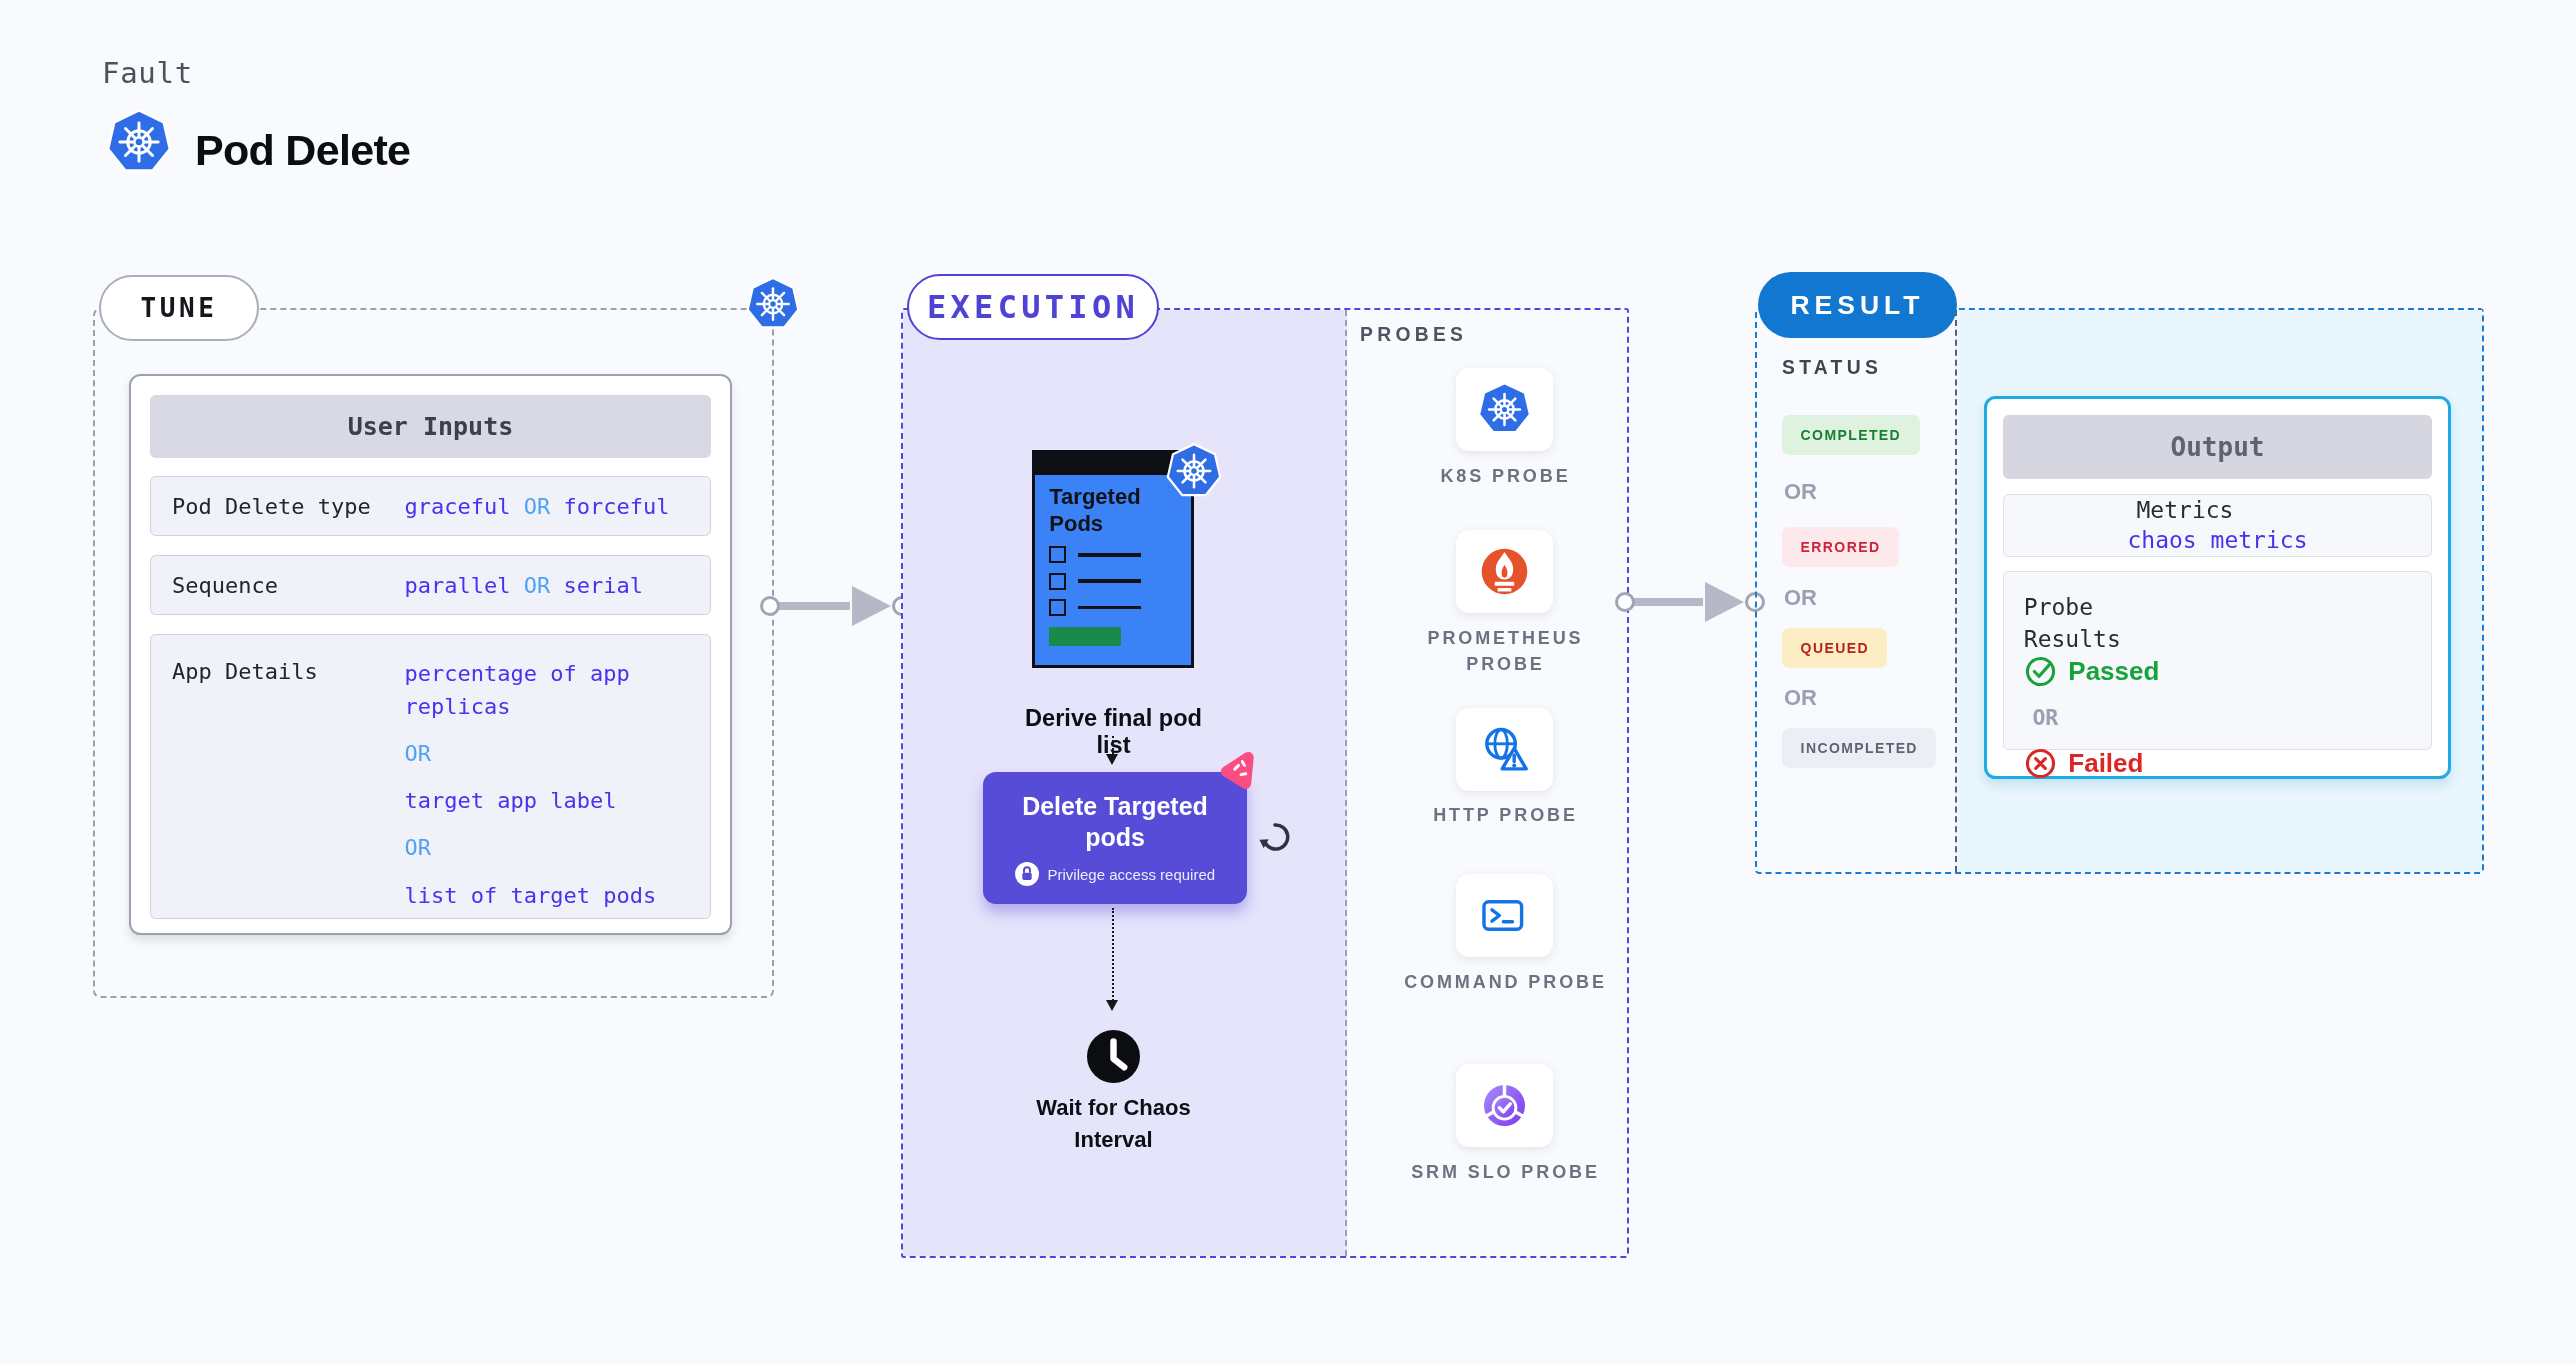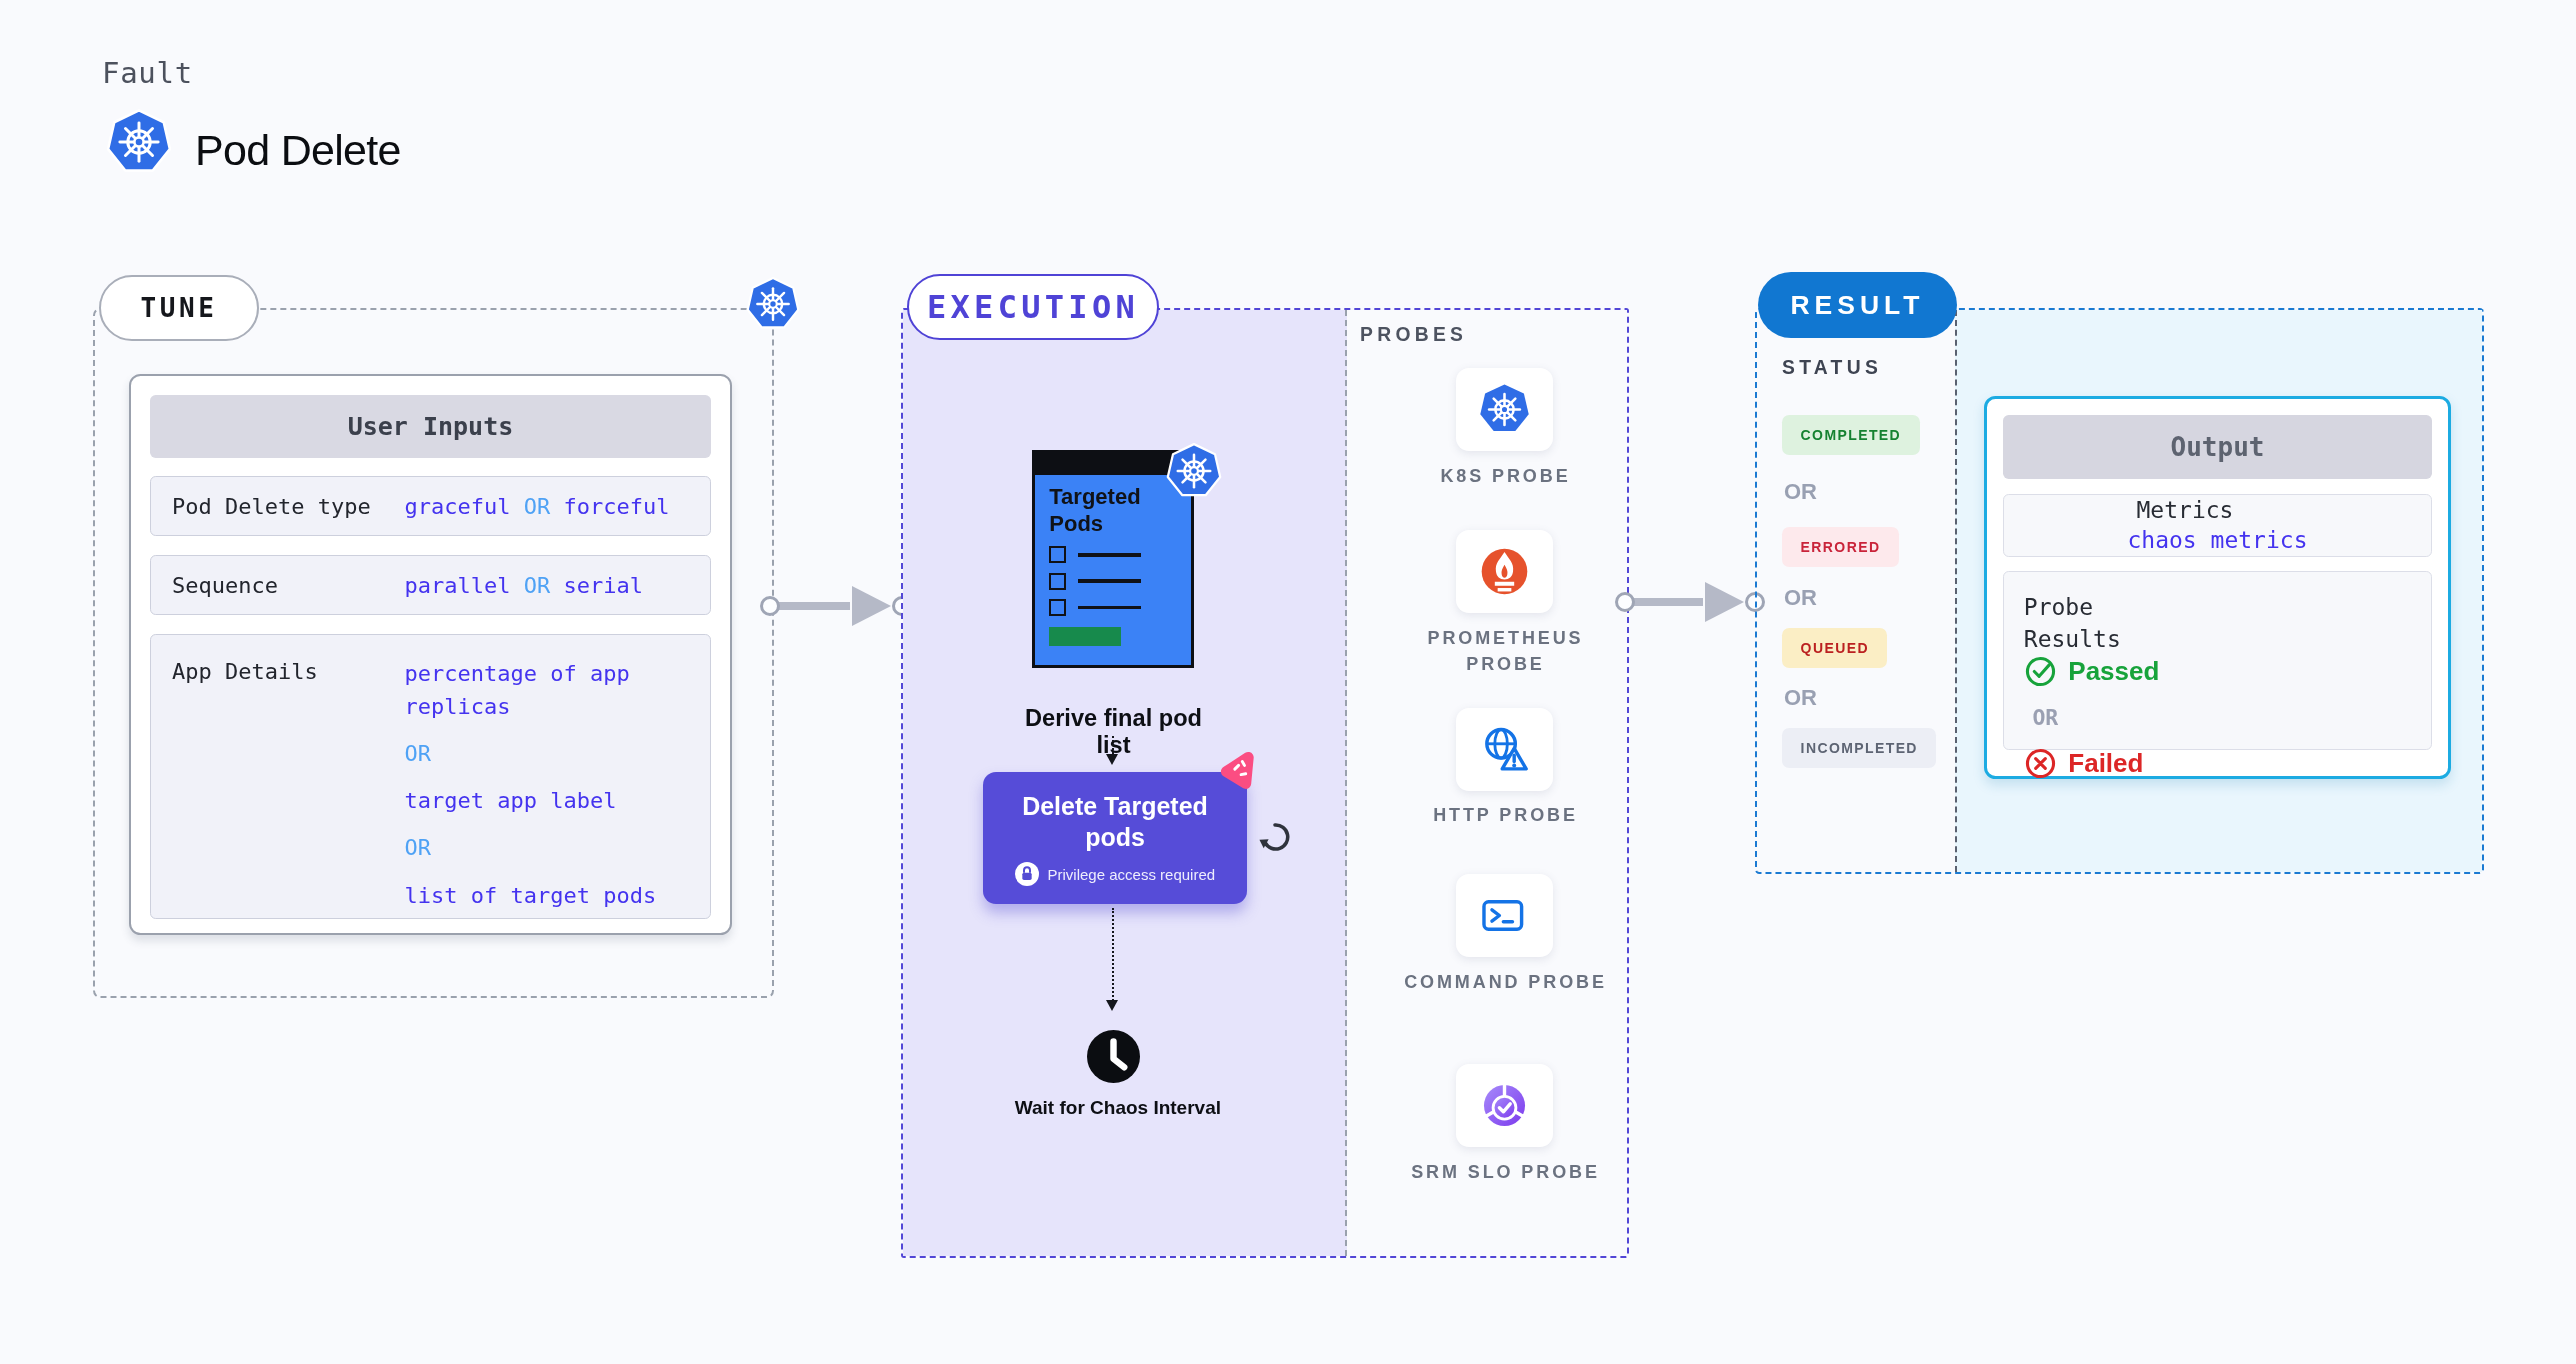--- a/index.html
+++ b/index.html
@@ -4,21 +4,21 @@
 <style>
   html,body{margin:0;padding:0;background:#f9fafd;}
   .canvas{position:relative;width:2576px;height:1365px;background:#f9fafd;
           font-family:"Liberation Sans",sans-serif;overflow:hidden;}
   .abs{position:absolute;}
   .mono{font-family:"DejaVu Sans Mono",monospace;}
 
   
   #kicker{left:102px;top:56px;font-size:29px;color:#4c515d;letter-spacing:0.7px;}
   #title-icon{left:106px;top:109px;width:66px;height:66px;}
-  #page-title{left:195px;top:126px;font-size:43px;font-weight:400;color:#0b0d11;letter-spacing:-0.7px;}
+  #page-title{left:195px;top:126px;font-size:43px;font-weight:700;color:#0b0d11;letter-spacing:-0.7px;}
 
   
   #tune-box{left:93px;top:308px;width:677px;height:686px;border:2.1px dashed #9aa1ad;border-radius:7.2px;}
   #exec-box{left:901px;top:308px;width:724px;height:946px;border:2.1px dashed #5246d6;border-radius:2.9px;}
   #exec-fill{position:absolute;left:0;top:0;bottom:0;width:442px;background:#e6e4fb;border-right:2.1px dashed #9aa1ad;}
   #result-box{left:1755px;top:308px;width:725px;height:562px;border:2.9px dashed #1b7ad2;border-radius:4.3px;}
   #result-fill{position:absolute;left:198px;top:0;bottom:0;right:0;background:#e9f6fd;border-left:2.1px dashed #5a6170;}
 
   .pill{position:absolute;height:66px;border-radius:33px;display:flex;align-items:center;
         justify-content:center;font-weight:700;box-sizing:border-box;}
@@ -79,21 +79,21 @@
   #delete-btn{left:983px;top:772px;width:264px;height:132px;background:#564cd8;border-radius:13px;
               box-shadow:0 8.6px 14.3px rgba(78,68,210,.35);}
   #db-title{margin-top:18.6px;text-align:center;font-size:25px;line-height:31.5px;font-weight:700;color:#fff;
             padding:0 12px;}
   #db-note{margin-top:8.6px;display:flex;align-items:center;justify-content:center;gap:8.6px;}
   #db-note span{font-size:15px;color:#eeedfd;}
   #pink-badge{left:1218px;top:749px;width:42px;height:42px;}
   #refresh-ic{left:1258px;top:820px;width:34px;height:34px;}
 
   #clock-ic{left:1087px;top:1030px;width:53px;height:53px;}
-  #wait-label{left:1006px;top:1092px;width:215px;text-align:right;font-size:19px;line-height:31.5px;font-weight:800;color:#0d0f14;}
+  #wait-label{left:1006px;top:1092px;width:215px;text-align:center;font-size:22px;line-height:31.5px;font-weight:800;color:#0d0f14;}
 
   
   #probes-title{left:1360px;top:324px;font-size:19.3px;font-weight:700;letter-spacing:4.3px;color:#4d5360;}
   .probe-card{position:absolute;left:1456px;width:97px;height:83px;background:#fff;border-radius:13px;
               box-shadow:0 2.9px 8.6px rgba(80,90,120,.12);display:flex;align-items:center;justify-content:center;}
   .probe-card svg{width:57px;height:57px;}
   .probe-label{position:absolute;left:1398px;width:215px;text-align:center;
                font-size:18px;font-weight:700;letter-spacing:2.9px;line-height:26px;color:#6b7280;}
   #pc1{top:368px;} #pl1{top:463px;}
   #pc2{top:530px;} #pl2{top:625px;}

